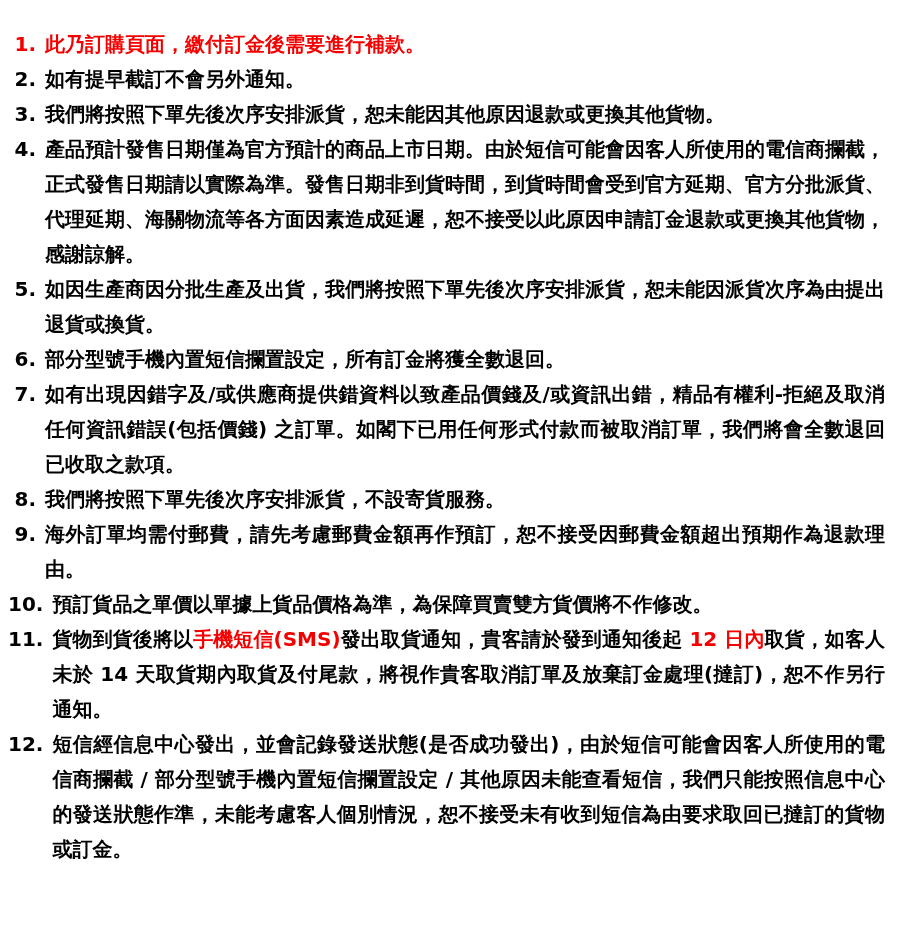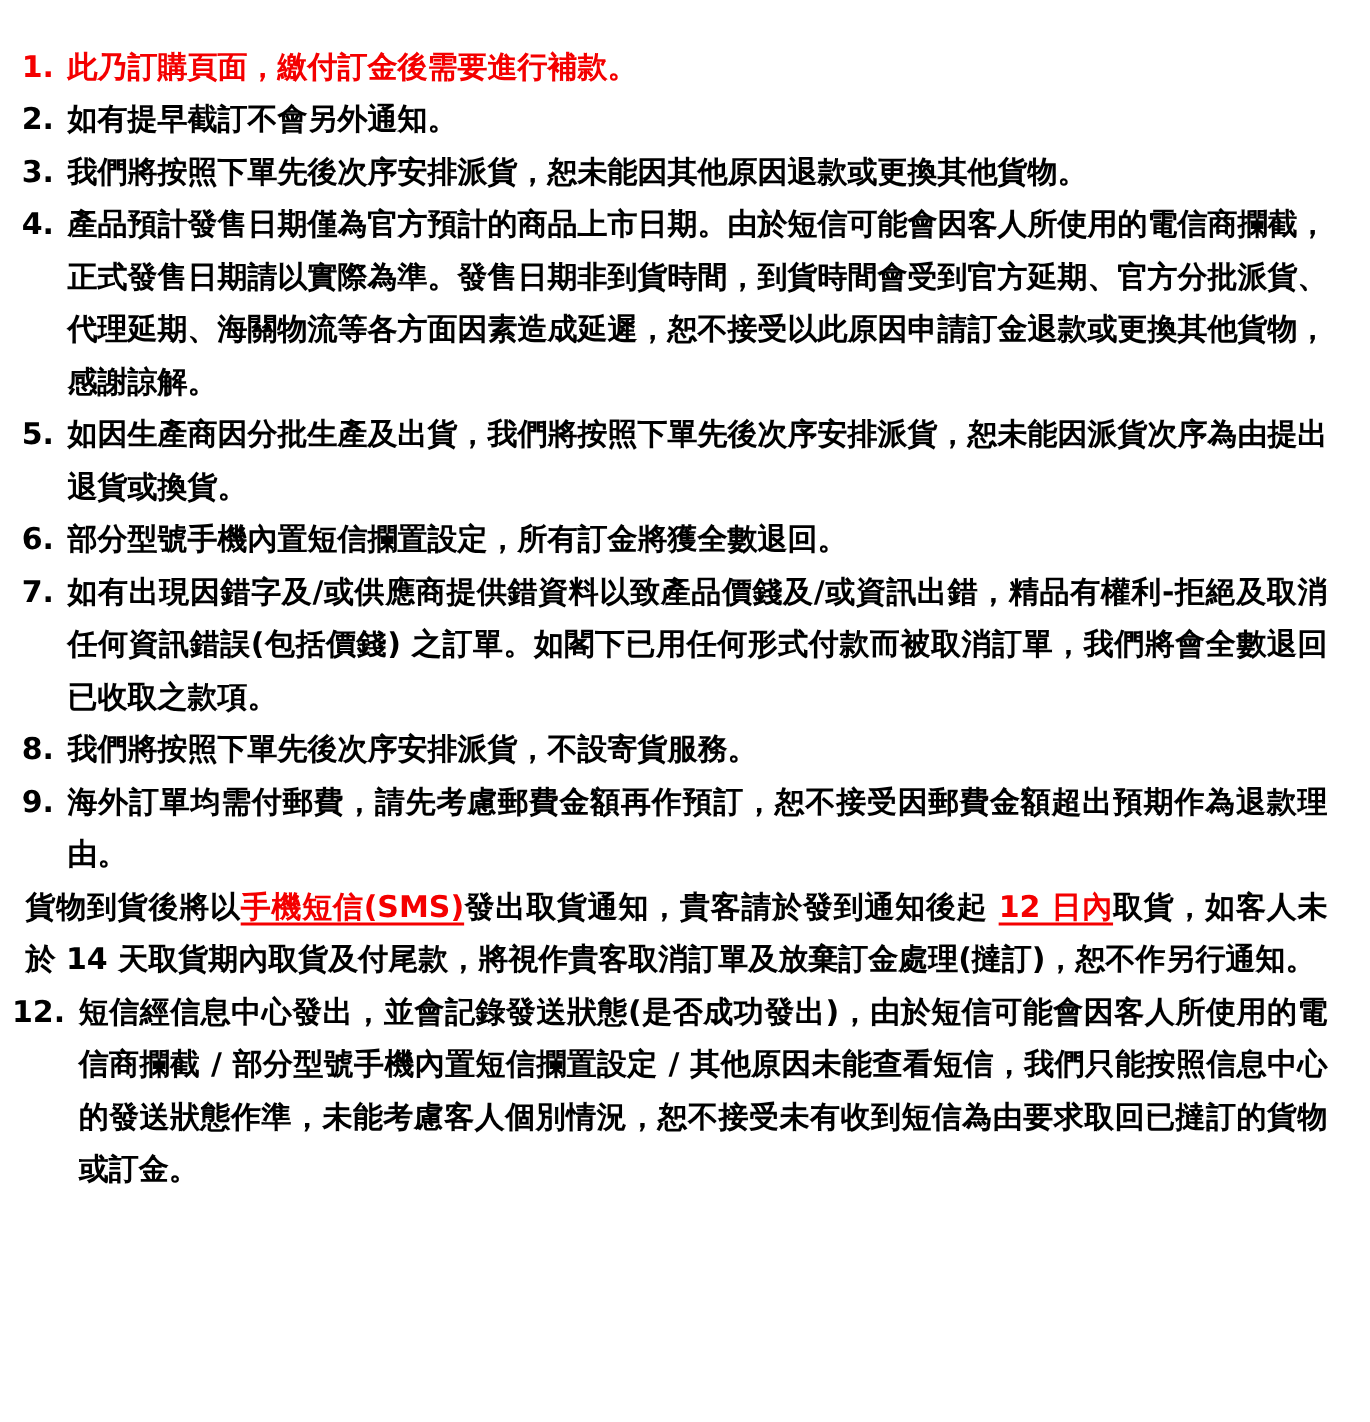--- a/index.html
+++ b/index.html
@@ -59,21 +59,20 @@
   }
   .body {
     flex: 1;
     margin-left: 9px;
     text-align: justify;
     text-justify: inter-character;
   }
   li.term.red { color: #f40000; }
   .em-red {
     color: #f40000;
-    text-decoration: underline;
     text-decoration-thickness: 2px;
     text-underline-offset: 4px;
   }
 </style>
 </head>
 <body>
 
 <div class="doc">
 
 
@@ -118,22 +117,27 @@
     <li class="term">
         <span class="num">8.</span>
         <span class="body">我們將按照下單先後次序安排派貨，不設寄貨服務。</span>
       </li>
 
     <li class="term">
         <span class="num">9.</span>
         <span class="body">海外訂單均需付郵費，請先考慮郵費金額再作預訂，恕不接受因郵費金額超出預期作為退款理由。</span>
       </li>
 
+    <li class="term">
+        <span class="num">10.</span>
+        <span class="body">預訂貨品之單價以單據上貨品價格為準，為保障買賣雙方貨價將不作修改。</span>
+      </li>
 
     <li class="term">
+        <span class="num">11.</span>
         <span class="body"><span>貨物到貨後將以</span><span class="em-red">手機短信(SMS)</span><span>發出取貨通知，貴客請於發到通知後起 </span><span class="em-red">12 日內</span><span>取貨，如客人未於 14 天取貨期內取貨及付尾款，將視作貴客取消訂單及放棄訂金處理(撻訂)，恕不作另行通知。</span></span>
       </li>
 
     <li class="term">
         <span class="num">12.</span>
         <span class="body">短信經信息中心發出，並會記錄發送狀態(是否成功發出)，由於短信可能會因客人所使用的電信商攔截 / 部分型號手機內置短信攔置設定 / 其他原因未能查看短信，我們只能按照信息中心的發送狀態作準，未能考慮客人個別情況，恕不接受未有收到短信為由要求取回已撻訂的貨物或訂金。</span>
       </li>
 
   </ol>
 </div>

